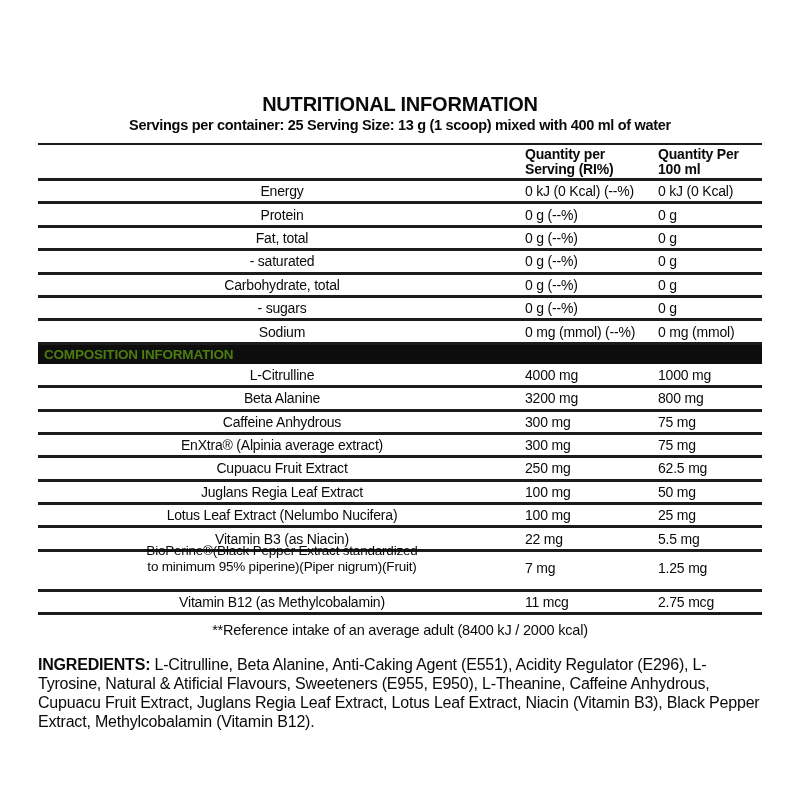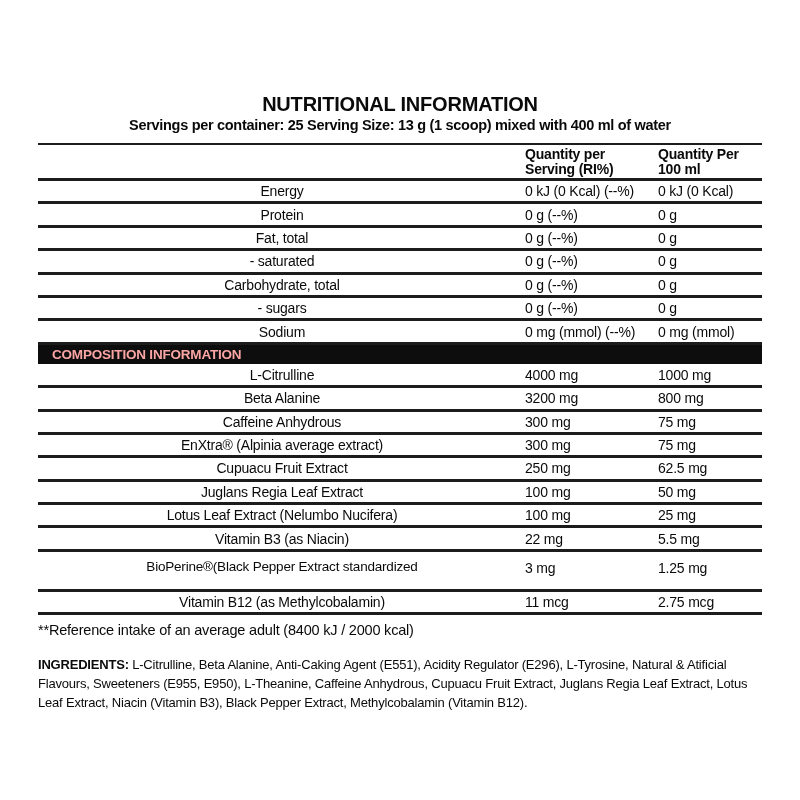--- a/index.html
+++ b/index.html
@@ -17,29 +17,29 @@
   .title { text-align:center; font-weight:bold; font-size:20px; line-height:16px; }
   .subtitle { text-align:center; font-size:14.5px; line-height:17px; margin-top:5px; letter-spacing:-0.3px;font-weight:bold; }
   .ntable { margin-top:9px; border-top:2px solid #1c1c1c; }
   .row { display:flex; align-items:center; border-bottom:3px solid #1c1c1c; height:23.4px; font-size:14px; }
   .header-row { height:36px; align-items:center; }
   .header-row .hcell { font-weight:bold; line-height:15px; font-size:14px; }
   .c1 { width:487px; padding-left:1px;text-align:center; }
   .c2 { width:133px; }
   .c3 { width:104px; }
   .section-bar {
-    background:#0d0d0d; color:#fca5a5;
+    background:#0d0d0d; color:#4d7c0f;
     height:20px; display:flex; align-items:center;
-    font-weight:bold; font-size:13.5px; padding-left:14px;
+    font-weight:bold; font-size:13.5px; padding-left:6px;
     border-bottom:1px solid #ffffff;
   }
   .row.tall { height:40px; align-items:flex-end; padding-bottom:13px; }
   .row.tall .c1 { font-size:13.5px; line-height:16.5px; }
-  .footnote { margin-top:7px; font-size:14.5px; }
-  .ingredients { margin-top:17px; font-size:13px; line-height:19px; width:724px; }
+  .footnote { margin-top:7px; font-size:14.5px;text-align:center; }
+  .ingredients { margin-top:17px; font-size:16px; line-height:19px; width:724px; }
   .bold { font-weight:bold; }
 </style>
 </head>
 <body>
 
 <div class="page">
   <div class="sheet">
 
     <div class="title">NUTRITIONAL INFORMATION</div>
     <div class="subtitle">Servings per container: 25 Serving Size: 13 g (1 scoop) mixed with 400 ml of water</div>
@@ -132,22 +132,23 @@
         <div class="c3">25 mg</div>
       </div>
       <div class="row">
         <div class="c1">Vitamin B3 (as Niacin)</div>
         <div class="c2">22 mg</div>
         <div class="c3">5.5 mg</div>
       </div>
       <div class="row tall">
         <div class="c1">
           <div>BioPerine®(Black Pepper Extract standardized</div>
+          <div>to minimum 95% piperine)(Piper nigrum)(Fruit)</div>
         </div>
-        <div class="c2">3 mg</div>
+        <div class="c2">7 mg</div>
         <div class="c3">1.25 mg</div>
       </div>
       <div class="row">
         <div class="c1">Vitamin B12 (as Methylcobalamin)</div>
         <div class="c2">11 mcg</div>
         <div class="c3">2.75 mcg</div>
       </div>
 
     </div>
 

